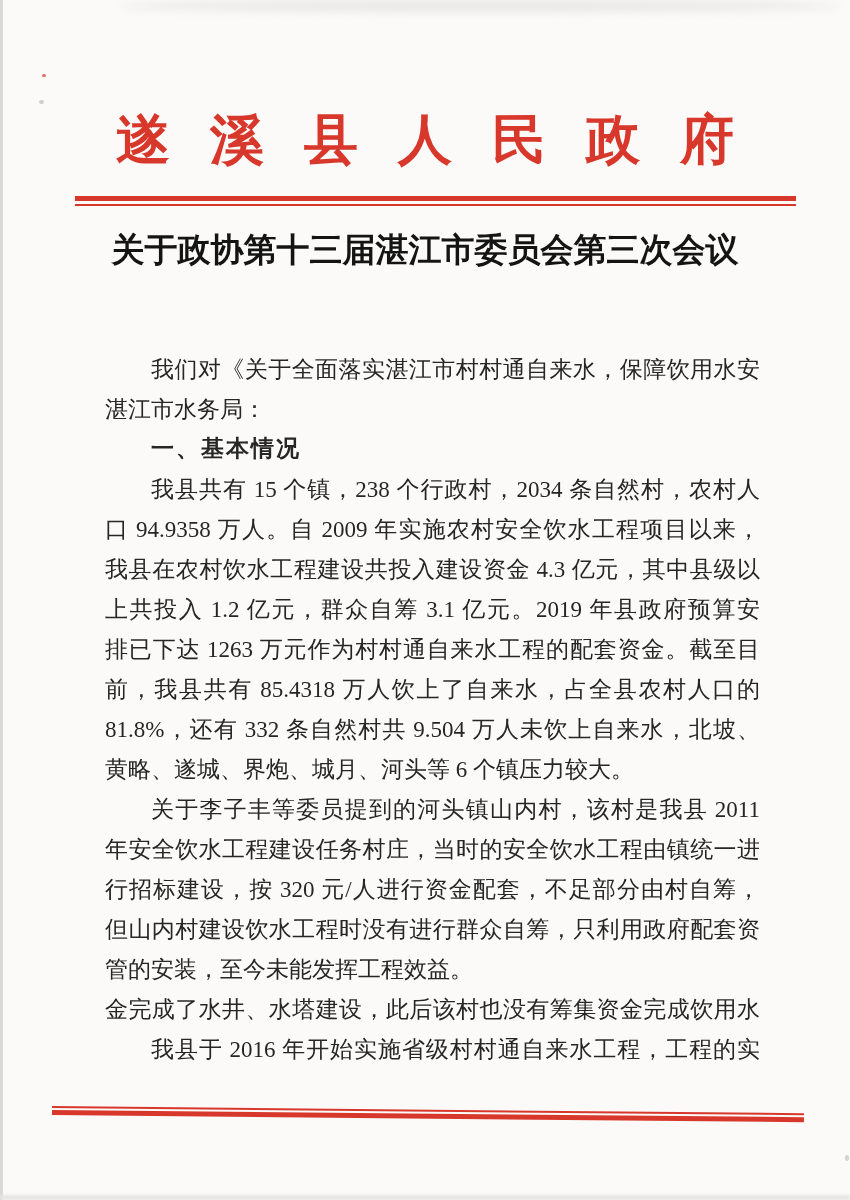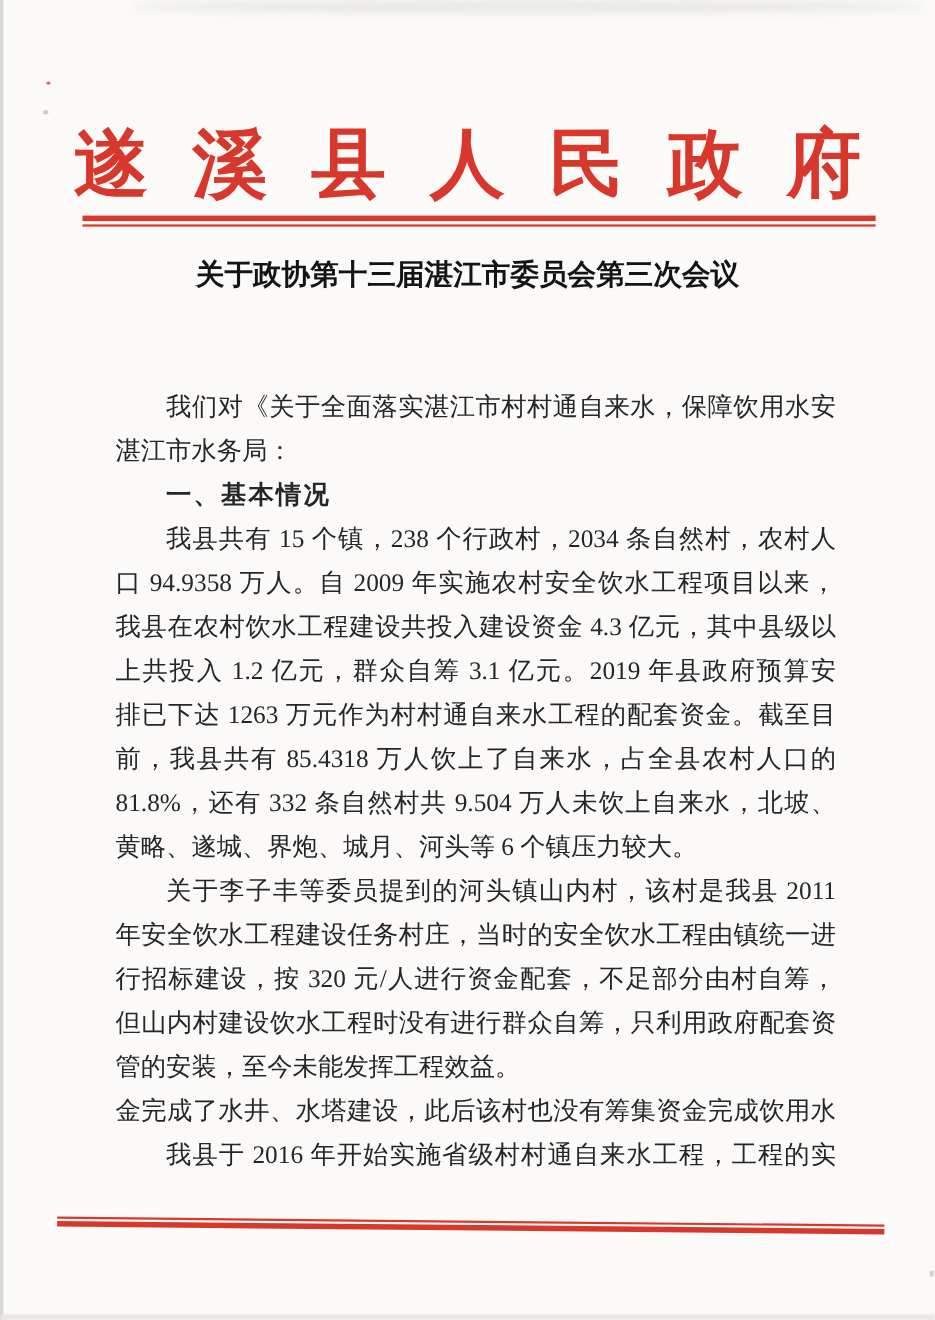--- a/index.html
+++ b/index.html
@@ -12,47 +12,47 @@
   .scan-left-edge{position:absolute;left:0;top:0;width:3px;height:1200px;background:#cfcfcd;opacity:.8;}
   .scan-top-smudge{position:absolute;left:120px;top:0;width:720px;height:12px;background:#e9e8e6;filter:blur(4px);border-radius:50%;}
   .scan-bottom-band{position:absolute;left:0;bottom:0;width:850px;height:5px;background:#e7e6e4;filter:blur(1px);}
   .speck-red{position:absolute;left:42px;top:74px;width:4px;height:3px;background:#e06a5e;border-radius:50%;}
   .speck-gray{position:absolute;left:39px;top:100px;width:5px;height:4px;background:#cfcecc;border-radius:50%;}
   .speck-gray2{position:absolute;left:845px;top:1155px;width:4px;height:6px;background:#d4d3d1;border-radius:50%;}
 
   
   .org-name{
     position:absolute;left:0;top:104px;width:850px;
-    text-align:center;font-size:68px;font-weight:bold;
+    text-align:center;font-size:54px;font-weight:bold;
     letter-spacing:40px;padding-left:40px;box-sizing:border-box;
     white-space:nowrap;
   }
   .rule-top{position:absolute;left:75px;top:196px;width:721px;}
   .rule-bottom{position:absolute;left:52px;top:1106px;width:752px;transform:rotate(0.55deg);transform-origin:left center;}
   .rule-thick{height:5px;}
   .rule-thin{height:2px;}
   .rule-gap{height:3px;background:transparent;}
   .rule-gap-sm{height:2px;background:transparent;}
 
   
   .doc-title{
     position:absolute;left:0;top:228px;width:850px;
     text-align:center;font-weight:bold;color:#141414;
-    font-size:26px;line-height:44px;
+    font-size:33px;line-height:44px;
   }
 
   
   .doc-body{position:absolute;left:105px;top:350px;width:655px;color:#262626;}
   .line{
     height:40px;line-height:40px;font-size:23px;
     text-align:justify;white-space:normal;overflow:visible;
   }
   .line.full{text-align-last:justify;}
   .line.indent{padding-left:46px;}
-  .line.bold{font-weight:bold;font-family:Liberation Serif, serif;letter-spacing:2px;}
+  .line.bold{font-weight:bold;font-family:Liberation Mono, monospace;letter-spacing:2px;}
 </style>
 </head>
 <body>
 
 <div>
 
   <div class="scan-top-smudge"></div>
   <div class="scan-left-edge"></div>
   <div class="speck-red"></div>
   <div class="speck-gray"></div>

